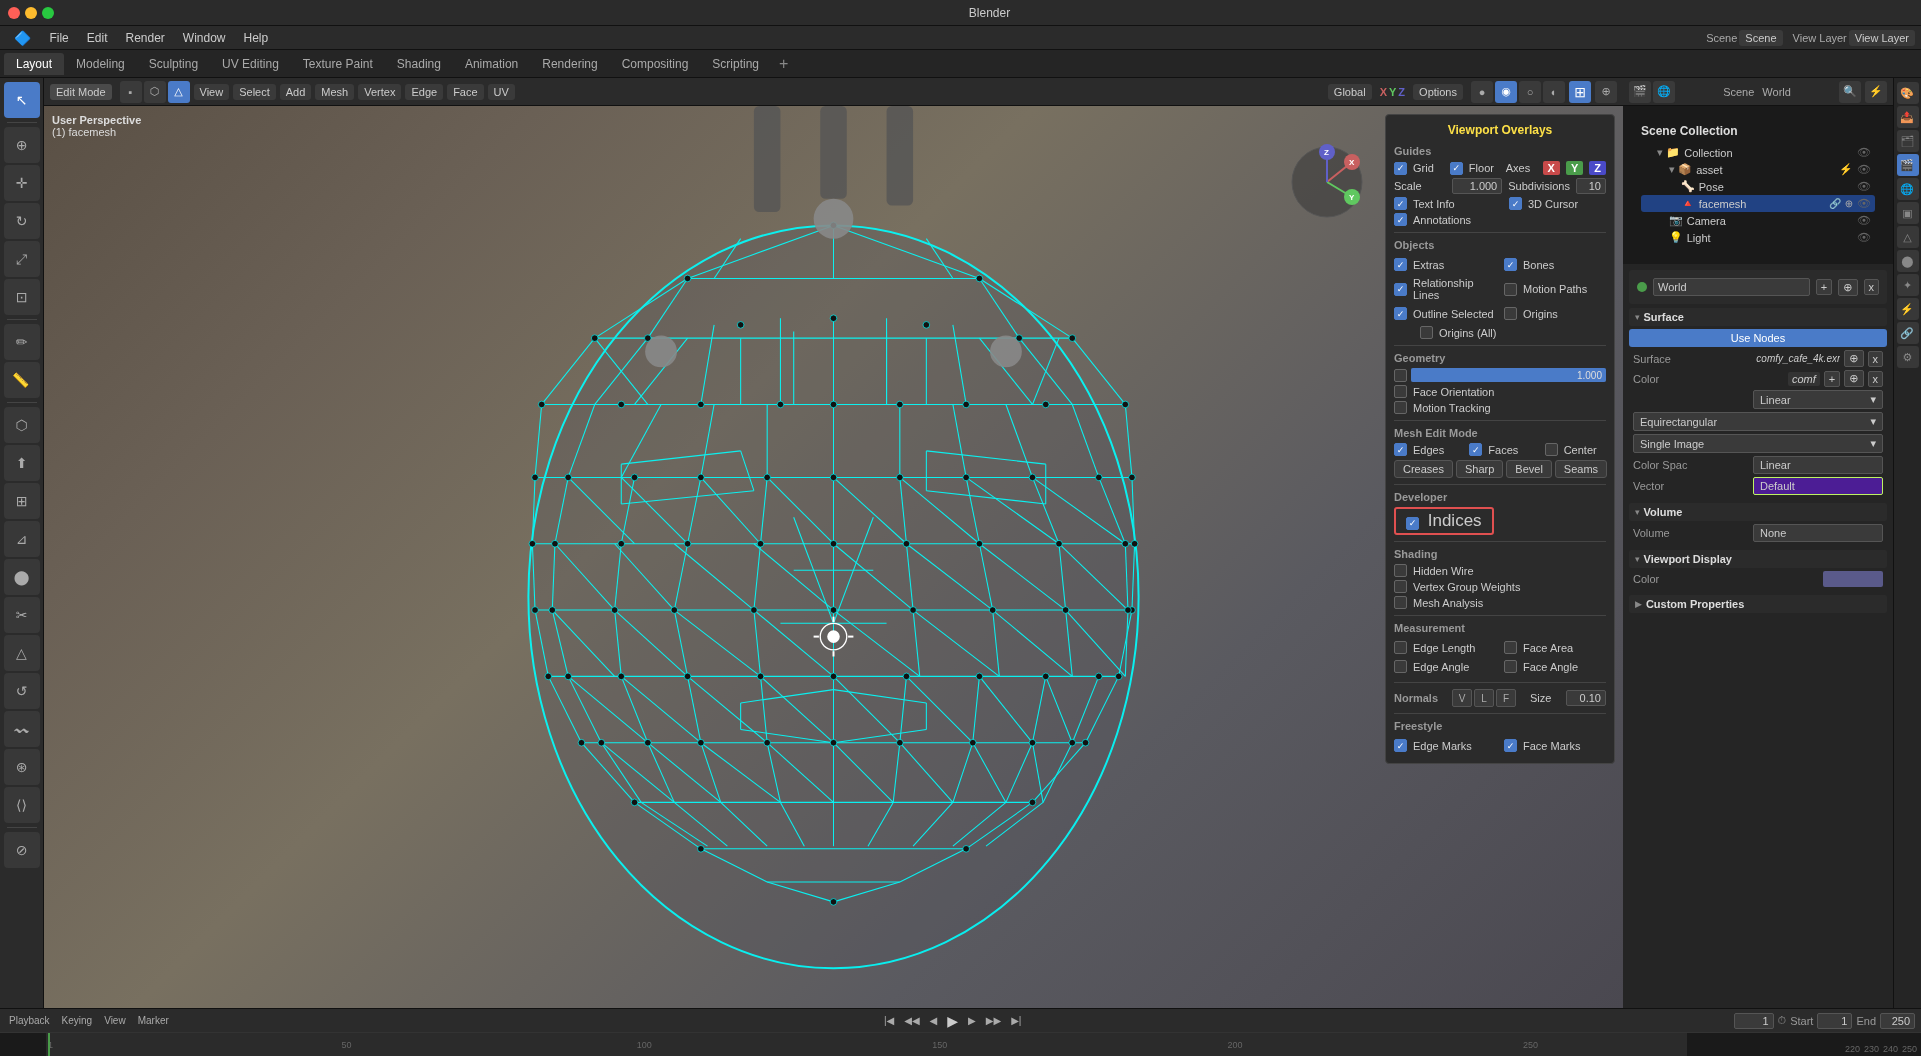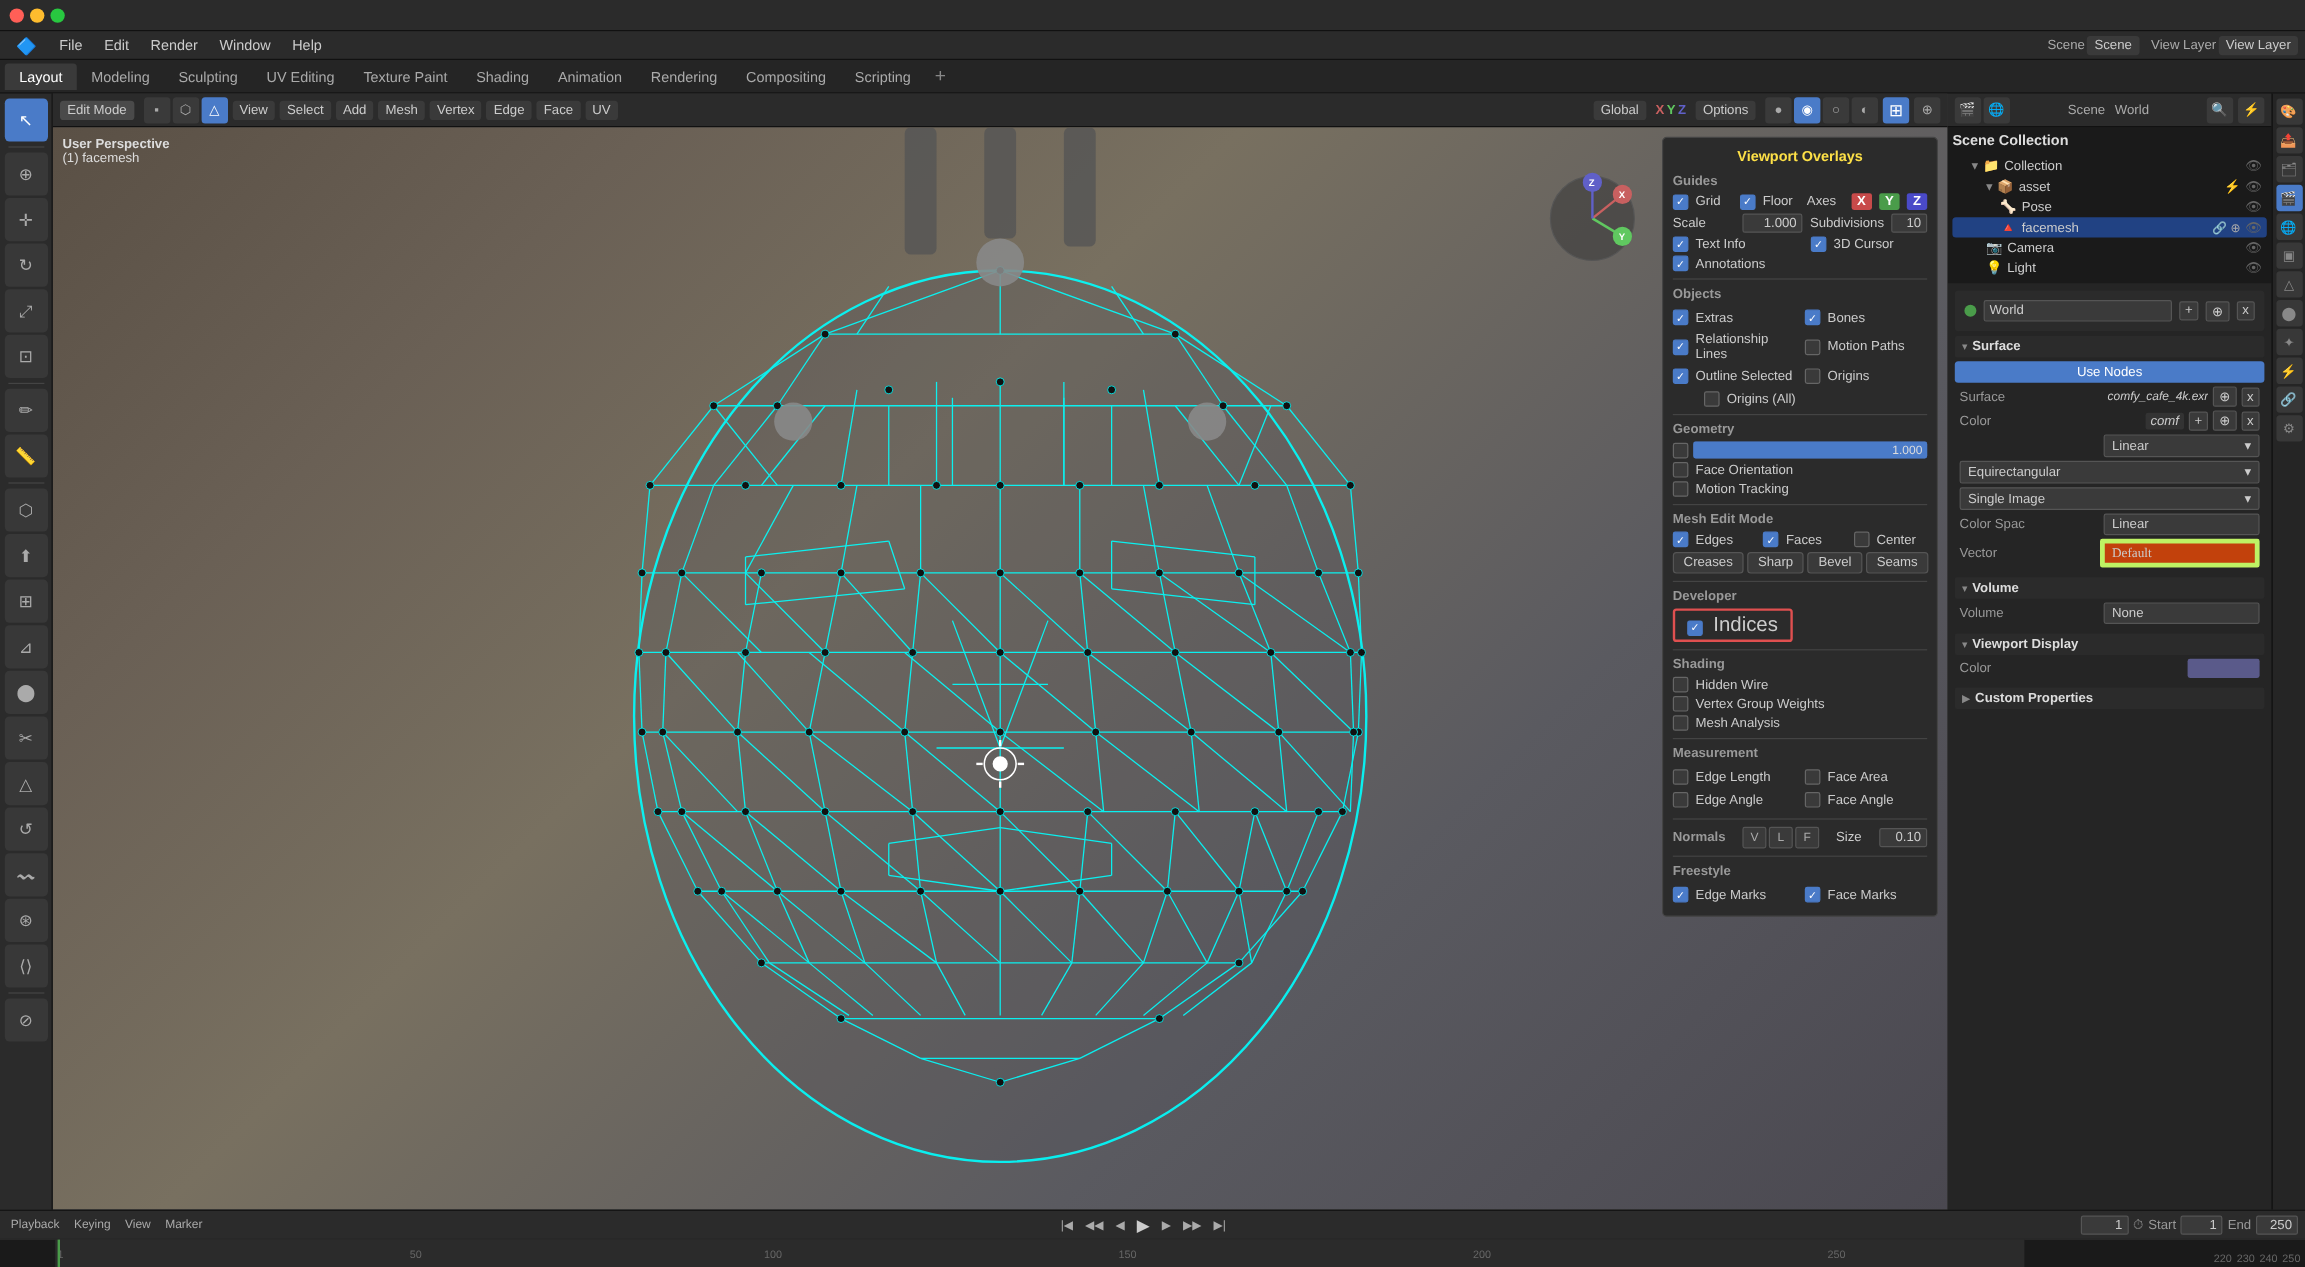--- a/index.html
+++ b/index.html
@@ -54,21 +54,21 @@
     .axis-y { background: #4a9c4a; color: white; }
     .axis-z { background: #4a4ac8; color: white; }
     .input-field { background: #3a3a3a; border: 1px solid #555; color: #ccc; padding: 1px 4px; border-radius: 2px; font-size: 11px; width: 55px; text-align: right; }
     .toggle-row { display: flex; gap: 3px; margin: 4px 0; }
     .toggle-btn { padding: 2px 8px; background: #3a3a3a; border-radius: 3px; cursor: pointer; color: #ccc; font-size: 11px; flex: 1; text-align: center; border: 1px solid #555; }
     .indices-btn { padding: 2px 10px; background: transparent; border: 2px solid #e05050; border-radius: 3px; color: #ccc; font-size: 17px; cursor: pointer; }
     .normals-btns { display: flex; gap: 2px; }
     .norm-btn { width: 20px; height: 18px; background: #3a3a3a; border-radius: 2px; display: flex; align-items: center; justify-content: center; cursor: pointer; font-size: 10px; color: #aaa; border: 1px solid #555; }
     .divider { height: 1px; background: #444; margin: 6px 0; }
     #right-header { display: flex; align-items: center; background: #2b2b2b; height: 28px; padding: 0 6px; gap: 4px; border-bottom: 1px solid #111; }
-    #scene-collection { padding: 4px; }
+    #scene-collection { padding: 18px; }
     .sc-title { font-size: 12px; font-weight: bold; color: #ddd; margin-bottom: 6px; }
     .sc-item { display: flex; align-items: center; padding: 2px 4px; cursor: pointer; border-radius: 3px; gap: 4px; }
     .sc-item.selected { background: #214283; }
     .sc-indent1 { padding-left: 16px; }
     .sc-indent2 { padding-left: 28px; }
     .sc-indent3 { padding-left: 40px; }
     .sc-icon { font-size: 11px; color: #888; }
     .sc-label { font-size: 11px; color: #ccc; flex: 1; }
     .sc-eye { font-size: 11px; color: #666; cursor: pointer; }
 
@@ -125,20 +125,21 @@
   </style>
 </head>
 <body>
 
 <div id="top-bar">
   <div class="window-btns">
     <div class="win-btn close"></div>
     <div class="win-btn min"></div>
     <div class="win-btn max"></div>
   </div>
+  <div class="title">Blender</div>
 </div>
 
 <div id="menu-bar">
   <span class="menu-item" style="font-size:14px;">🔷</span>
   <span class="menu-item">File</span>
   <span class="menu-item">Edit</span>
   <span class="menu-item">Render</span>
   <span class="menu-item">Window</span>
   <span class="menu-item">Help</span>
   <div style="flex:1;"></div>
@@ -859,21 +860,21 @@
 
         <div class="prop-row">
           <span class="prop-label">Color Spac</span>
           <div style="background:#3a3a3a;border:1px solid #555;color:#ccc;padding:2px 6px;border-radius:2px;font-size:11px;flex:1;cursor:pointer;">
             <span>Linear</span>
           </div>
         </div>
 
         <div class="prop-row">
           <span class="prop-label">Vector</span>
-          <div style="background:#c2410c;border:4px solid #bef264;color:#ccc;padding:2px 6px;border-radius:2px;font-size:11px;flex:1;cursor:pointer;font-family:Liberation Serif, serif;">
+          <div style="background:#4c1d95;border:1px solid #bef264;color:#ccc;padding:2px 6px;border-radius:2px;font-size:11px;flex:1;cursor:pointer;">
             <span>Default</span>
           </div>
         </div>
       </div>
 
       <div class="prop-section">
         <div class="prop-section-title">
           <span class="pst-arrow">▾</span>
           <span class="pst-label">Volume</span>
         </div>

